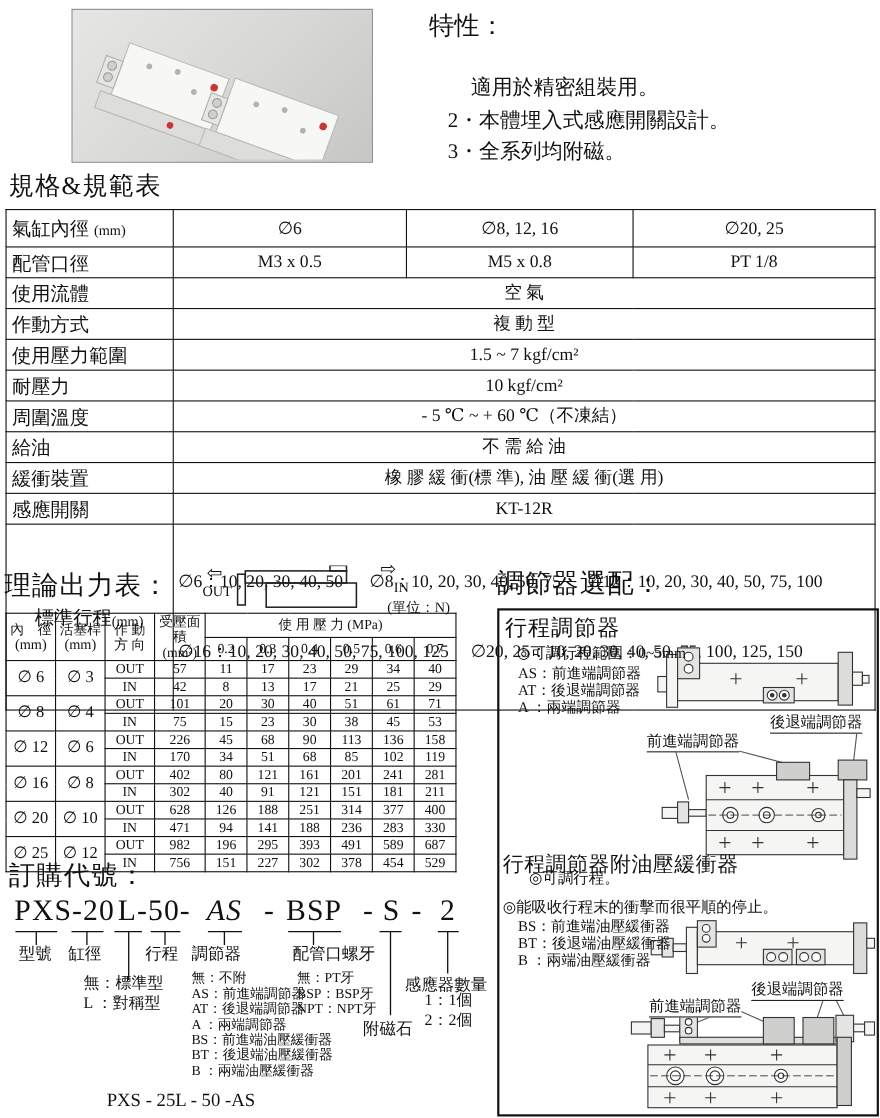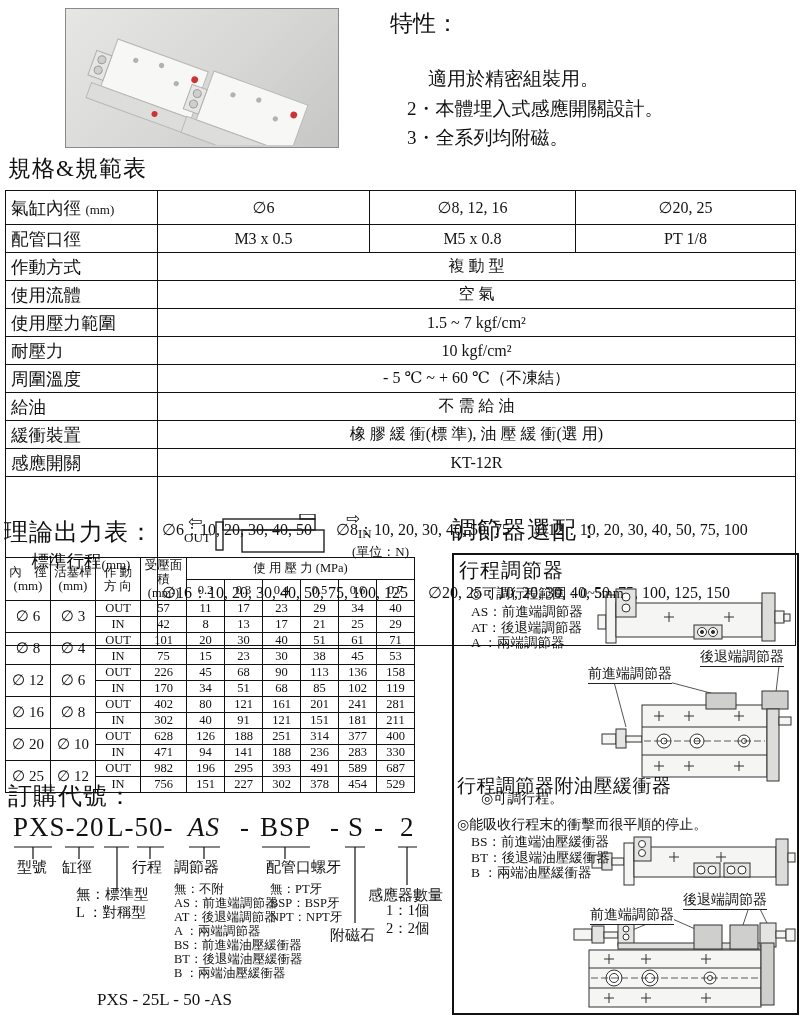--- a/index.html
+++ b/index.html
@@ -114,26 +114,26 @@
       <td>∅8, 12, 16</td>
       <td>∅20, 25</td>
     </tr>
     <tr>
       <td class="lbl">配管口徑</td>
       <td>M3 x 0.5</td>
       <td>M5 x 0.8</td>
       <td>PT 1/8</td>
     </tr>
     <tr>
+          <td class="lbl">使用流體</td>
+          <td colspan="3">空 氣</td>
+        </tr>
+    <tr>
           <td class="lbl">作動方式</td>
           <td colspan="3">複 動 型</td>
-        </tr>
-    <tr>
-          <td class="lbl">使用流體</td>
-          <td colspan="3">空 氣</td>
         </tr>
     <tr>
           <td class="lbl">使用壓力範圍</td>
           <td colspan="3">1.5 ~ 7 kgf/cm²</td>
         </tr>
     <tr>
           <td class="lbl">耐壓力</td>
           <td colspan="3">10 kgf/cm²</td>
         </tr>
     <tr>

